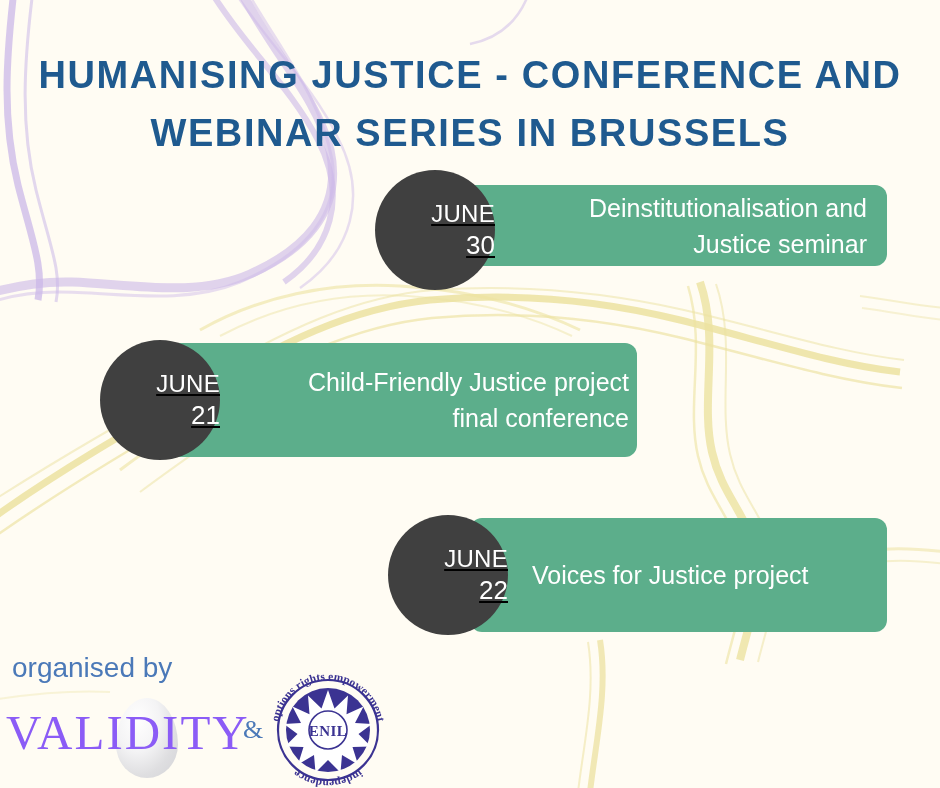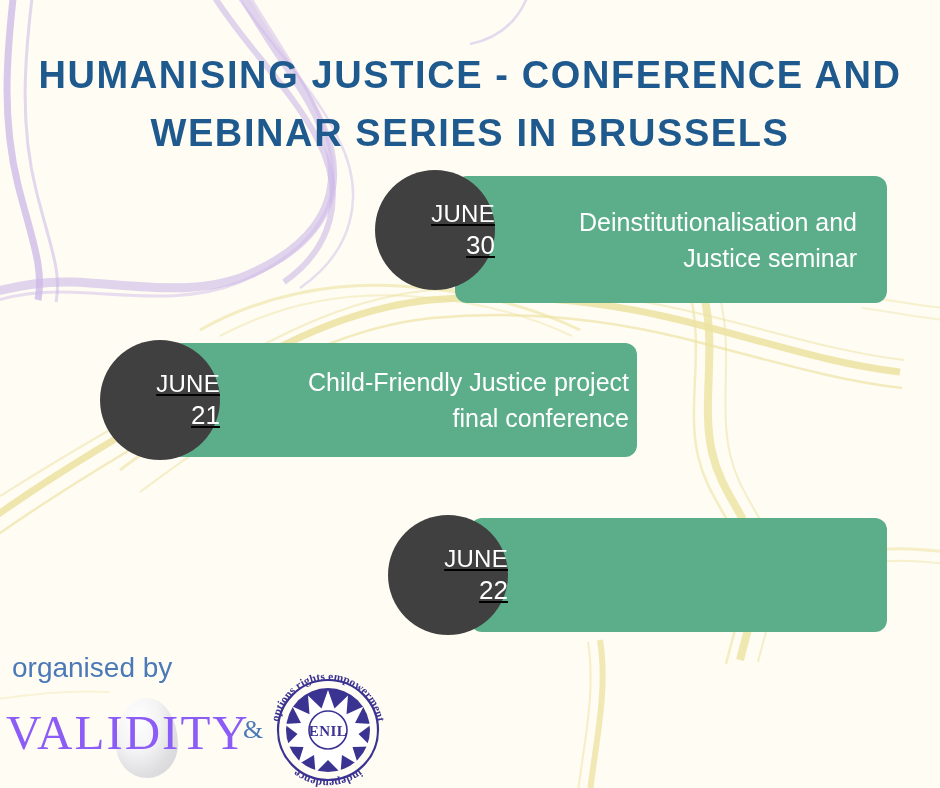--- a/index.html
+++ b/index.html
@@ -204,21 +204,21 @@
       <path d="M 860,296 C 892,300 918,306 946,308" stroke-width="2" opacity="0.45"></path>
       <path d="M 862,308 C 894,312 920,318 946,320" stroke-width="2" opacity="0.4"></path>
     </g>
   </svg>
 
   <div class="title-block">
     <div class="title-line">HUMANISING JUSTICE - CONFERENCE AND</div>
     <div class="title-line">WEBINAR SERIES IN BRUSSELS</div>
   </div>
 
-  <div class="event-bar" style="left:455px; top:176px; width:432px; height:127px; padding:0 30px 0 70px;">
+  <div class="event-bar" style="left:455px; top:185px; width:432px; height:81px; padding:0 20px 0 70px;">
     <div class="event-title" style="text-align:right;">
       <span>Deinstitutionalisation and</span><br>
       <span>Justice seminar</span>
     </div>
   </div>
   <div class="event-date-circle" style="left:375px; top:170px; width:120px; height:120px;">
     <span class="date-month">JUNE</span>
     <span class="date-day">30</span>
   </div>
 
@@ -228,21 +228,21 @@
       <span>final conference</span>
     </div>
   </div>
   <div class="event-date-circle" style="left:100px; top:340px; width:120px; height:120px;">
     <span class="date-month">JUNE</span>
     <span class="date-day">21</span>
   </div>
 
   <div class="event-bar" style="left:470px; top:518px; width:417px; height:114px; padding:0 22px 0 62px;">
     <div class="event-title" style="text-align:left;">
-      <br>
+      <span>Voices for Justice project</span><br>
     </div>
   </div>
   <div class="event-date-circle" style="left:388px; top:515px; width:120px; height:120px;">
     <span class="date-month">JUNE</span>
     <span class="date-day">22</span>
   </div>
 
   <div class="organised-by">organised by</div>
 
   <div class="validity-logo">

